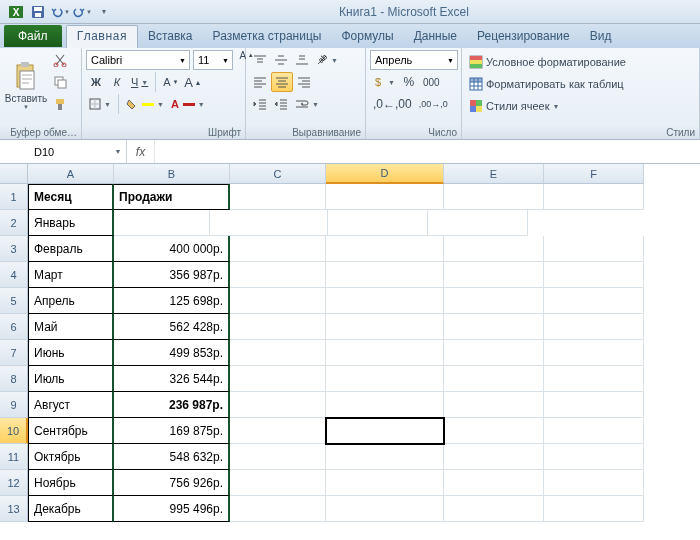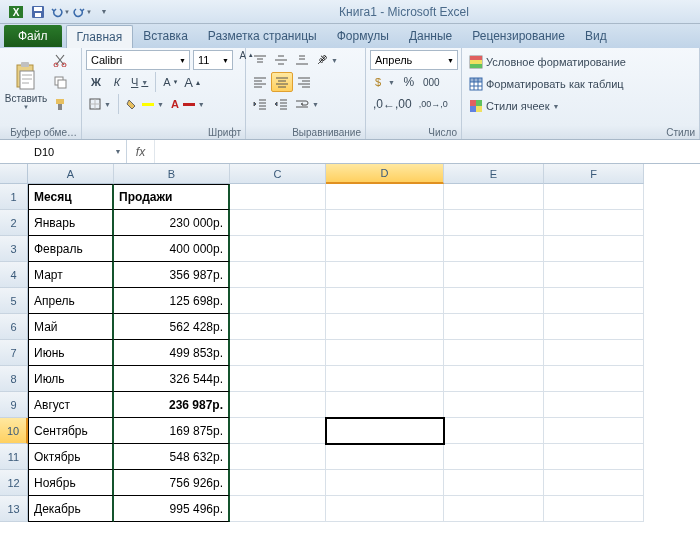--- a/index.html
+++ b/index.html
@@ -8,21 +8,21 @@
 
 .title-bar { height: 24px; background: linear-gradient(#e8f0f8, #d4e2f0); display: flex; align-items: center; padding: 0 6px; border-bottom: 1px solid #a8b8c8; }
 .qat { display: flex; gap: 2px; align-items: center; }
 .qat-btn { width: 20px; height: 18px; display: flex; align-items: center; justify-content: center; cursor: pointer; border-radius: 2px; }
 .title-text { flex: 1; text-align: center; font-size: 12px; color: #4a6a8a; }
 
 
 .ribbon-tabs { height: 24px; display: flex; background: linear-gradient(#d4e2f0, #c0d4e8); align-items: center; padding-left: 4px; }
 .file-tab { background: linear-gradient(#2a7a2a, #1a5a1a); color: #fff; padding: 4px 14px; font-size: 12px; border-radius: 2px 2px 0 0; margin-right: 4px; cursor: pointer; }
 .tab { padding: 4px 10px; font-size: 12px; color: #3a5a7a; cursor: pointer; }
-.tab.active { background: #f0f4f8; border: 1px solid #a0b4c8; border-bottom: none; border-radius: 2px 2px 0 0; }
+.tab.active { background: #f0f4f8; border: 1px solid #a0b4c8; border-bottom: none; border-radius: 2px 2px 0 0; font-family: Liberation Mono, monospace; }
 
 
 .ribbon { height: 92px; background: linear-gradient(#f4f8fc, #e8eff6 85%, #d8e2ec); border-bottom: 1px solid #a8b8c8; display: flex; }
 .group { border-right: 1px solid #c0cddb; display: flex; flex-direction: column; padding: 2px 4px 0; position: relative; }
 .group-body { flex: 1; display: flex; align-items: flex-start; gap: 2px; }
 .group-label { text-align: right; font-size: 10px; color: #5a6a7a; padding: 1px 0; position: relative; }
 
 .big-btn { display: flex; flex-direction: column; align-items: center; justify-content: center; width: 44px; height: 68px; cursor: pointer; border-radius: 3px; padding-top: 2px; }
 .big-btn .icon-lg { width: 30px; height: 30px; display: flex; align-items: center; justify-content: center; font-size: 22px; }
 .big-btn .lbl { font-size: 10px; margin-top: 2px; color: #3a4a5a; }
@@ -362,21 +362,20 @@
         <div class="cell cA data data-l data-t hdr">Месяц</div>
         <div class="cell cB data data-t hdr">Продажи</div>
         <div class="cell cC"></div>
         <div class="cell cD"></div>
         <div class="cell cE"></div>
         <div class="cell cF"></div>
       </div>
       <div class="grid-row">
         <div class="row-h">2</div>
         <div class="cell cA data data-l">Январь</div>
-        <div class="cell cB data num">230 000р.</div>
         <div class="cell cC"></div>
         <div class="cell cD"></div>
         <div class="cell cE"></div>
         <div class="cell cF"></div>
       </div>
       <div class="grid-row">
         <div class="row-h">3</div>
         <div class="cell cA data data-l">Февраль</div>
         <div class="cell cB data num">400 000р.</div>
         <div class="cell cC"></div>

